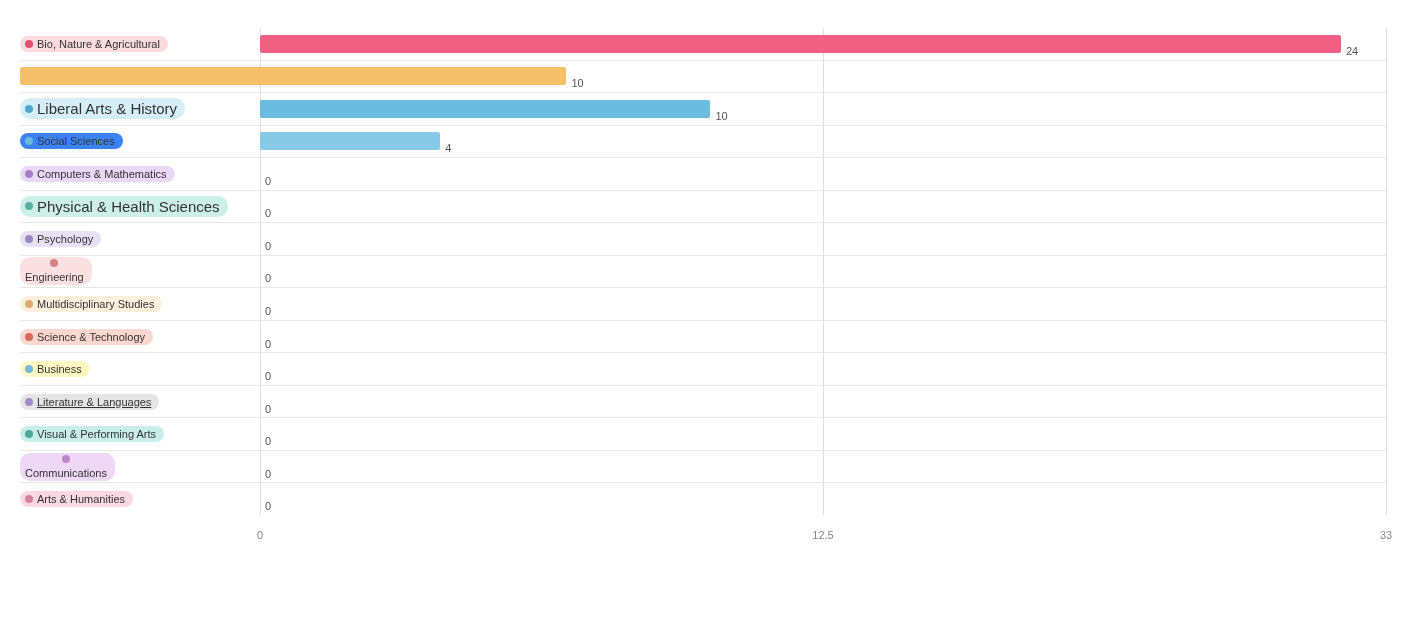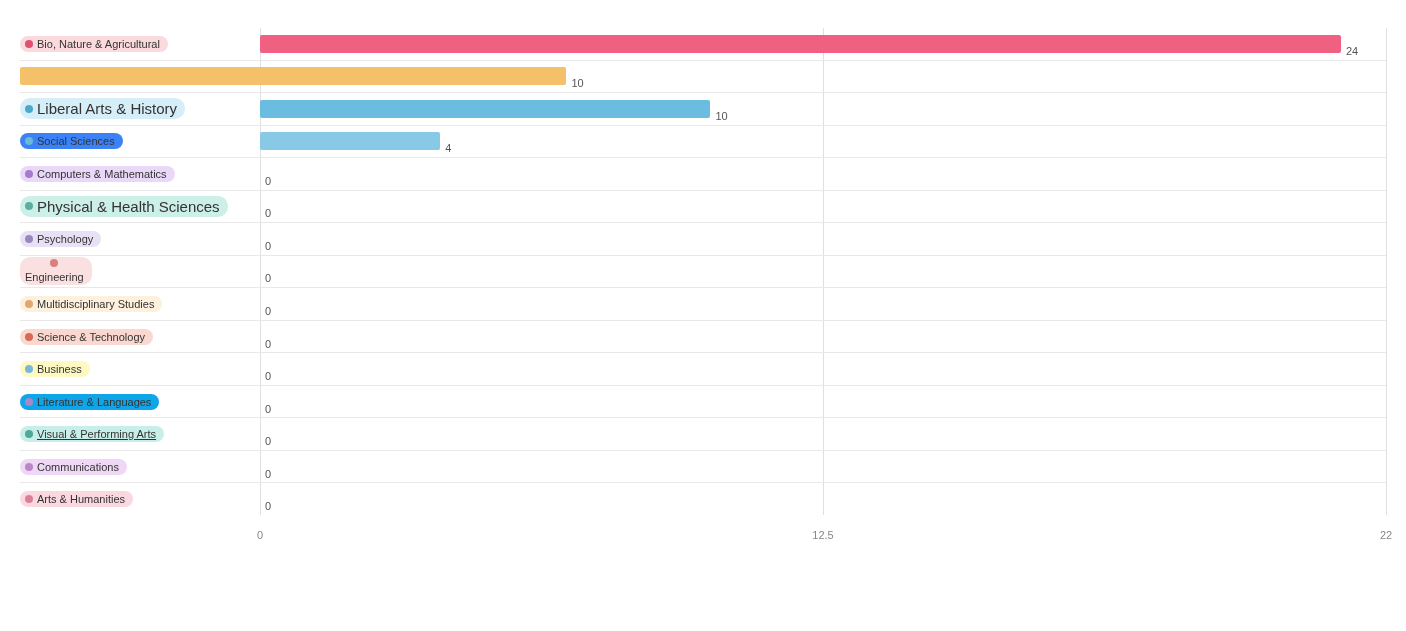--- a/index.html
+++ b/index.html
@@ -277,47 +277,47 @@
             </span>
           </div>
           <div class="bar-track">
             <div class="bar-fill" style="width: 0%; background: rgb(168, 216, 240); min-width: 0px; position: relative;">
               <span class="bar-value">0</span>
             </div>
           </div>
         </div>
         <div class="bar-row">
           <div class="bar-label">
-            <span class="label-pill" style="background: #0ea5e9;">
+            <span class="label-pill" style="background: #e5e5e5; text-decoration: underline;">
               <span class="pill-dot" style="background: rgb(168, 136, 200);"></span>
               <span style="font-size: 11px;">Literature &amp; Languages</span>
             </span>
           </div>
           <div class="bar-track">
             <div class="bar-fill" style="width: 0%; background: rgb(200, 168, 224); min-width: 0px; position: relative;">
               <span class="bar-value">0</span>
             </div>
           </div>
         </div>
         <div class="bar-row">
           <div class="bar-label">
             <span class="label-pill" style="background: rgb(200, 238, 234);">
               <span class="pill-dot" style="background: rgb(80, 168, 152);"></span>
-              <span style="font-size: 11px; text-decoration: underline;">Visual &amp; Performing Arts</span>
+              <span style="font-size: 11px;">Visual &amp; Performing Arts</span>
             </span>
           </div>
           <div class="bar-track">
             <div class="bar-fill" style="width: 0%; background: rgb(120, 200, 184); min-width: 0px; position: relative;">
               <span class="bar-value">0</span>
             </div>
           </div>
         </div>
         <div class="bar-row">
           <div class="bar-label">
-            <span class="label-pill" style="background: rgb(238, 216, 245);">
+            <span class="label-pill" style="background: rgb(238, 216, 245); flex-direction: column;">
               <span class="pill-dot" style="background: rgb(184, 136, 200);"></span>
               <span style="font-size: 11px;">Communications</span>
             </span>
           </div>
           <div class="bar-track">
             <div class="bar-fill" style="width: 0%; background: rgb(208, 168, 216); min-width: 0px; position: relative;">
               <span class="bar-value">0</span>
             </div>
           </div>
         </div>
@@ -332,16 +332,16 @@
             <div class="bar-fill" style="width: 0%; background: rgb(240, 160, 176); min-width: 0px; position: relative;">
               <span class="bar-value">0</span>
             </div>
           </div>
         </div>
       </div>
     <div class="x-axis-container" id="x-axis-container">
 
     <div class="x-tick" style="left: calc(240px + ((0% * (100% - 240px)) * (1 / 100%))); bottom: 0px; position: absolute; transform: translateX(-50%);">0</div>
         <div class="x-tick" style="left: calc(240px + ((50% * (100% - 240px)) * (1 / 100%))); bottom: 0px; position: absolute; transform: translateX(-50%);">12.5</div>
-        <div class="x-tick" style="left: calc(240px + ((100% * (100% - 240px)) * (1 / 100%))); bottom: 0px; position: absolute; transform: translateX(-50%);">22</div>
+        <div class="x-tick" style="left: calc(240px + ((100% * (100% - 240px)) * (1 / 100%))); bottom: 0px; position: absolute; transform: translateX(-50%);">33</div>
       </div>
   </div>
 </div>
 
 </body></html>

